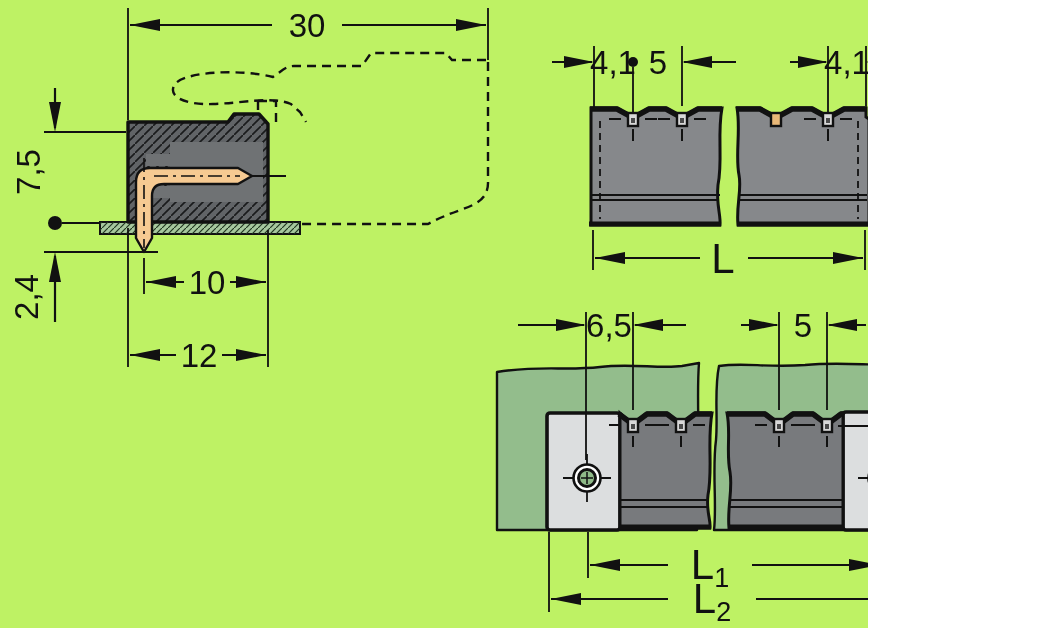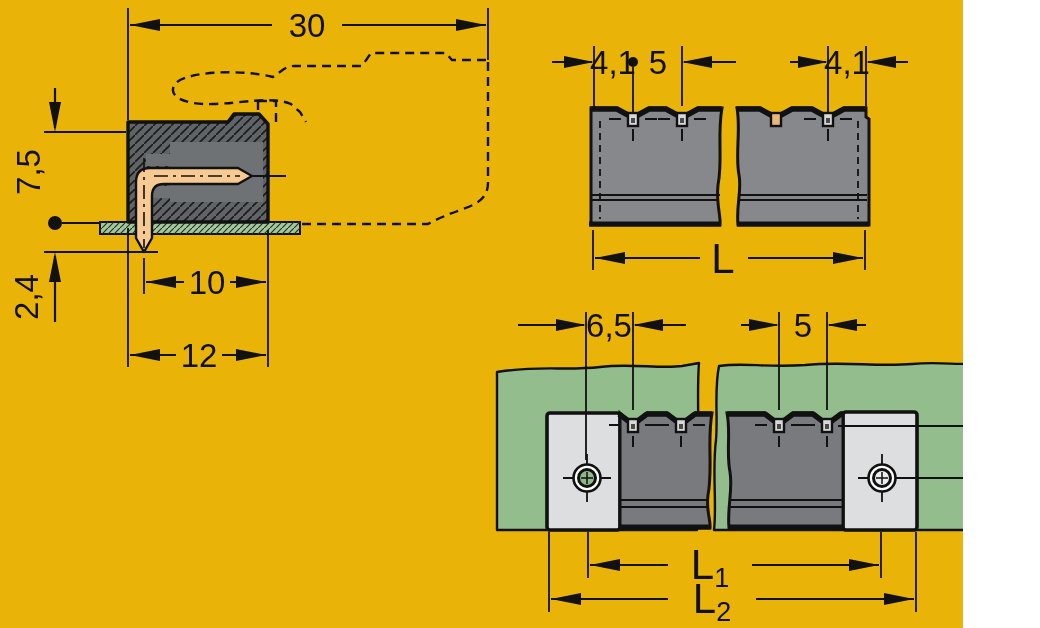--- a/index.html
+++ b/index.html
@@ -1,16 +1,16 @@
 <!DOCTYPE html>
 <html><head>
 <meta charset="utf-8">
 <style>
   html,body{margin:0;padding:0;background:#ffffff;}
-  #stage{position:relative;width:963px;height:628px;background:#eab308;overflow:hidden;}
+  #stage{position:relative;width:868px;height:628px;background:#bef264;overflow:hidden;}
   svg{position:absolute;left:0;top:0;}
   text{font-family:"Liberation Sans","DejaVu Sans",sans-serif;fill:#111111;}
   .dim{font-size:33px;}
   .dimL{font-size:42px;}
   .sub{font-size:27px;}
   .thin{stroke:#111111;stroke-width:1.8;fill:none;}
   .dline{stroke:#111111;stroke-width:2.2;fill:none;}
   .arrow{fill:#111111;stroke:none;}
   .dash{stroke:#111111;stroke-width:2.4;fill:none;stroke-dasharray:9 6;}
   .cl{stroke:#111111;stroke-width:2;fill:none;}

